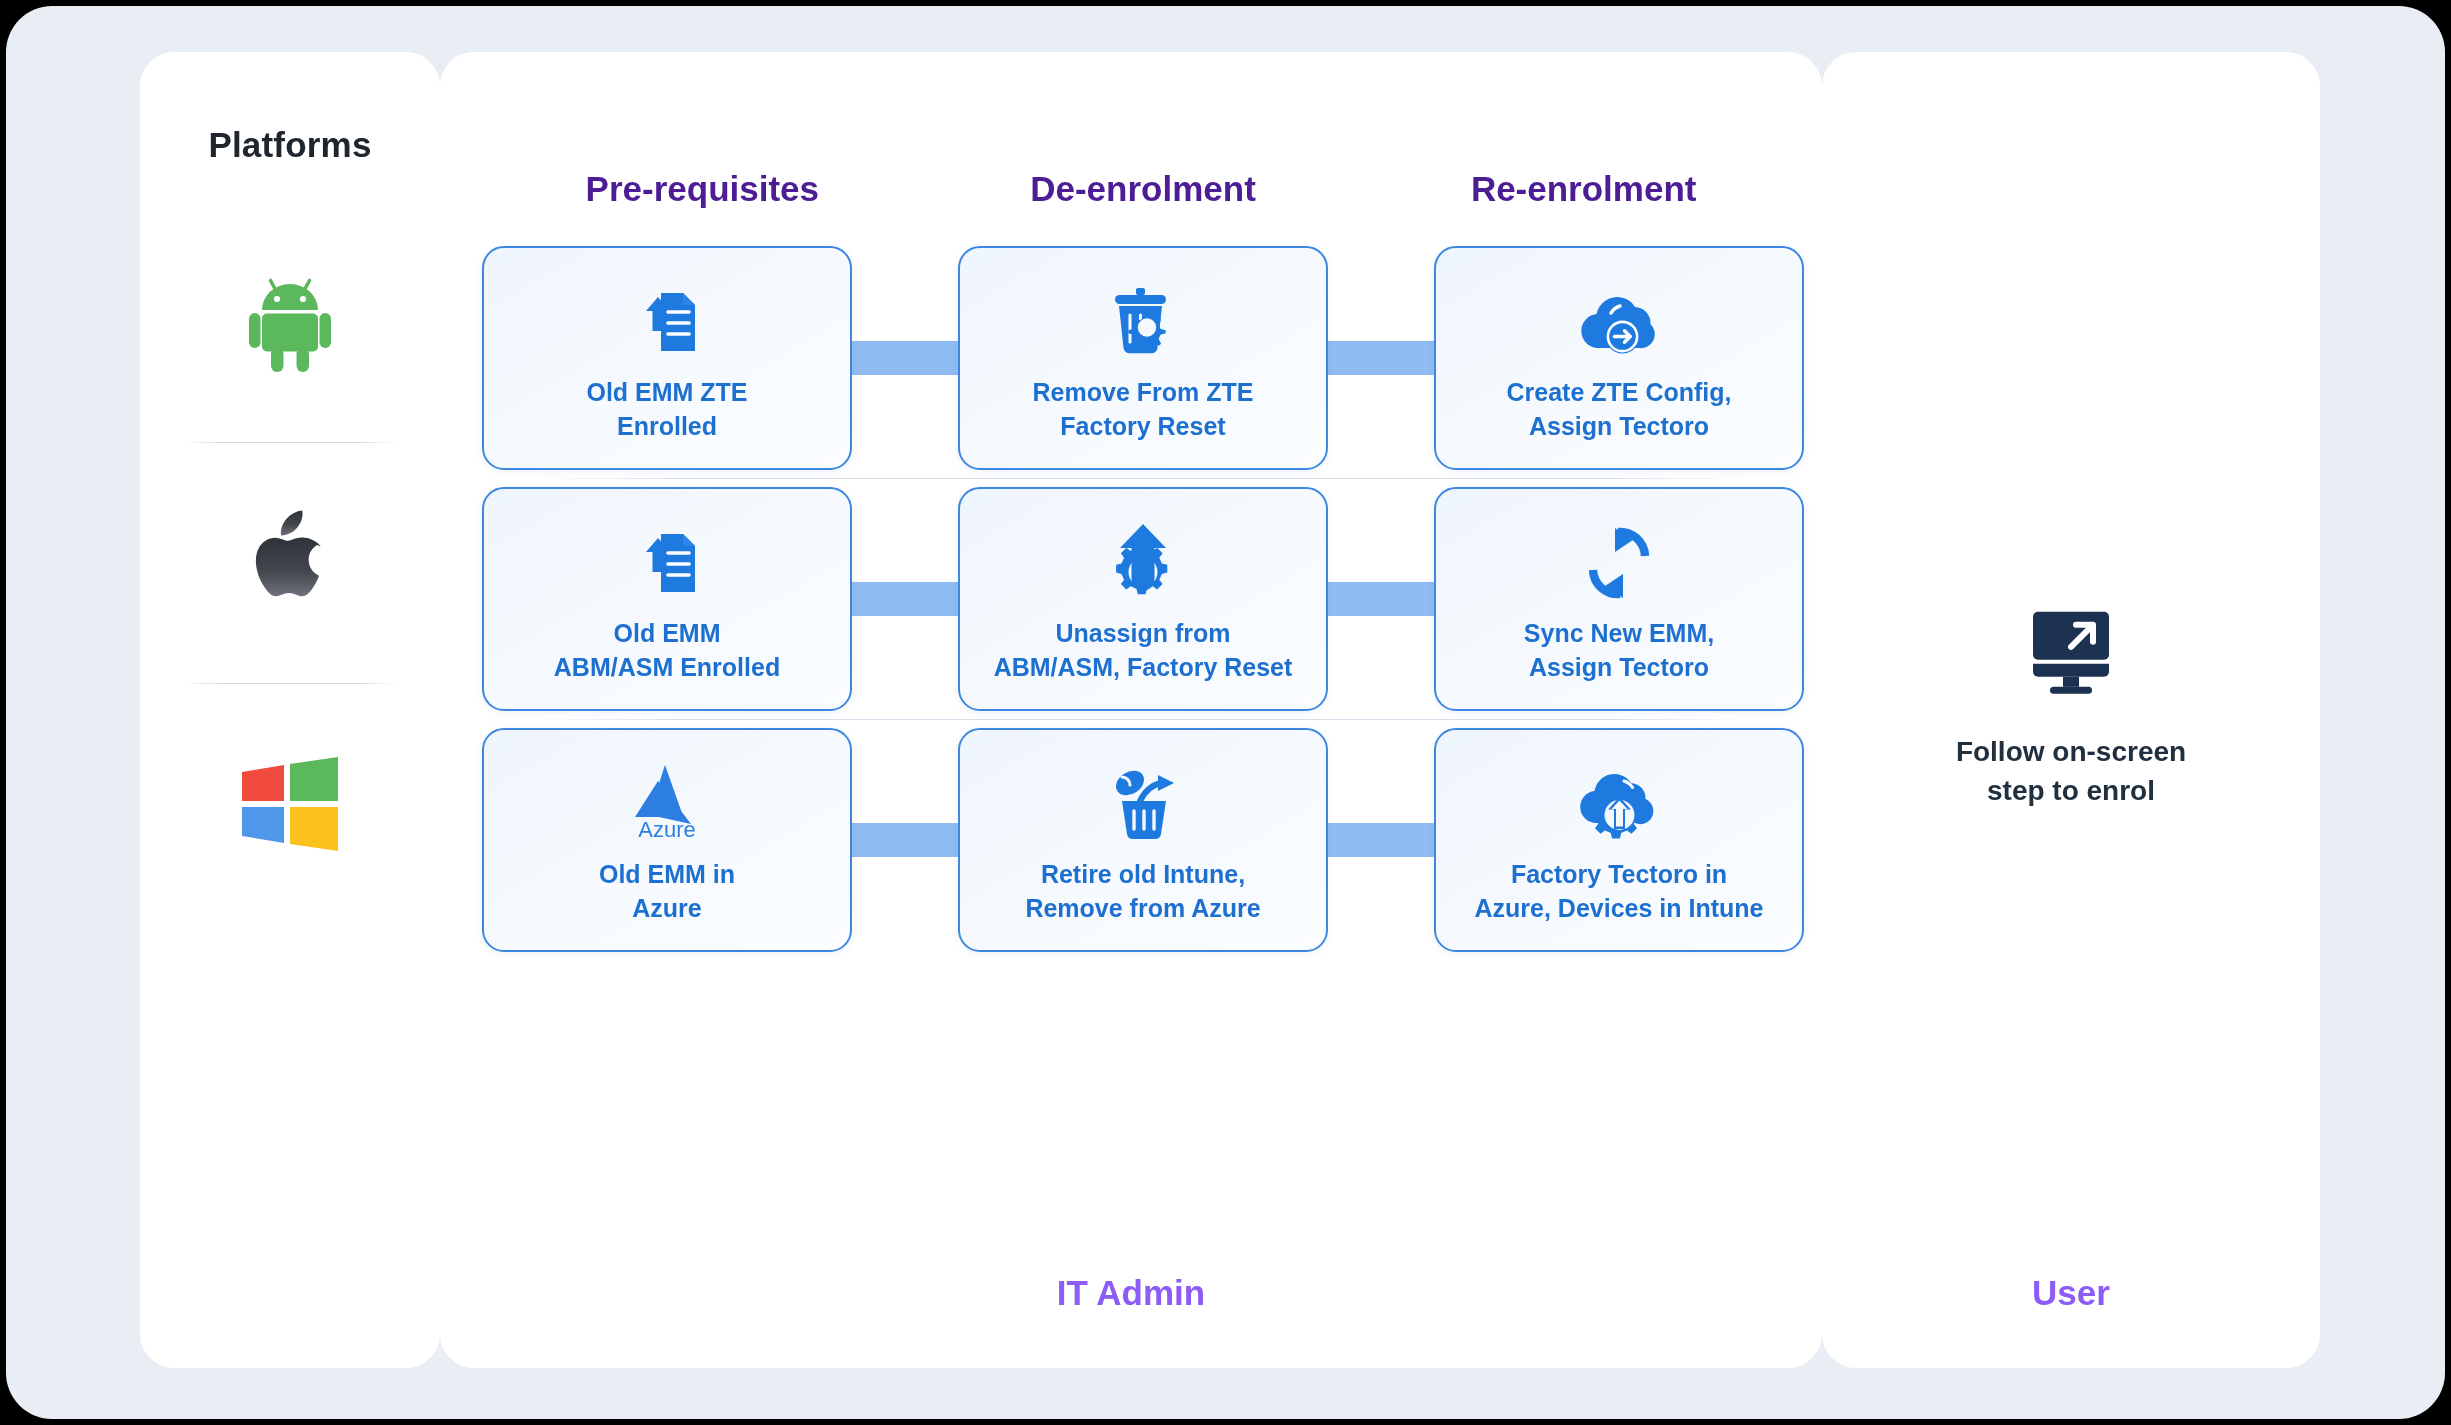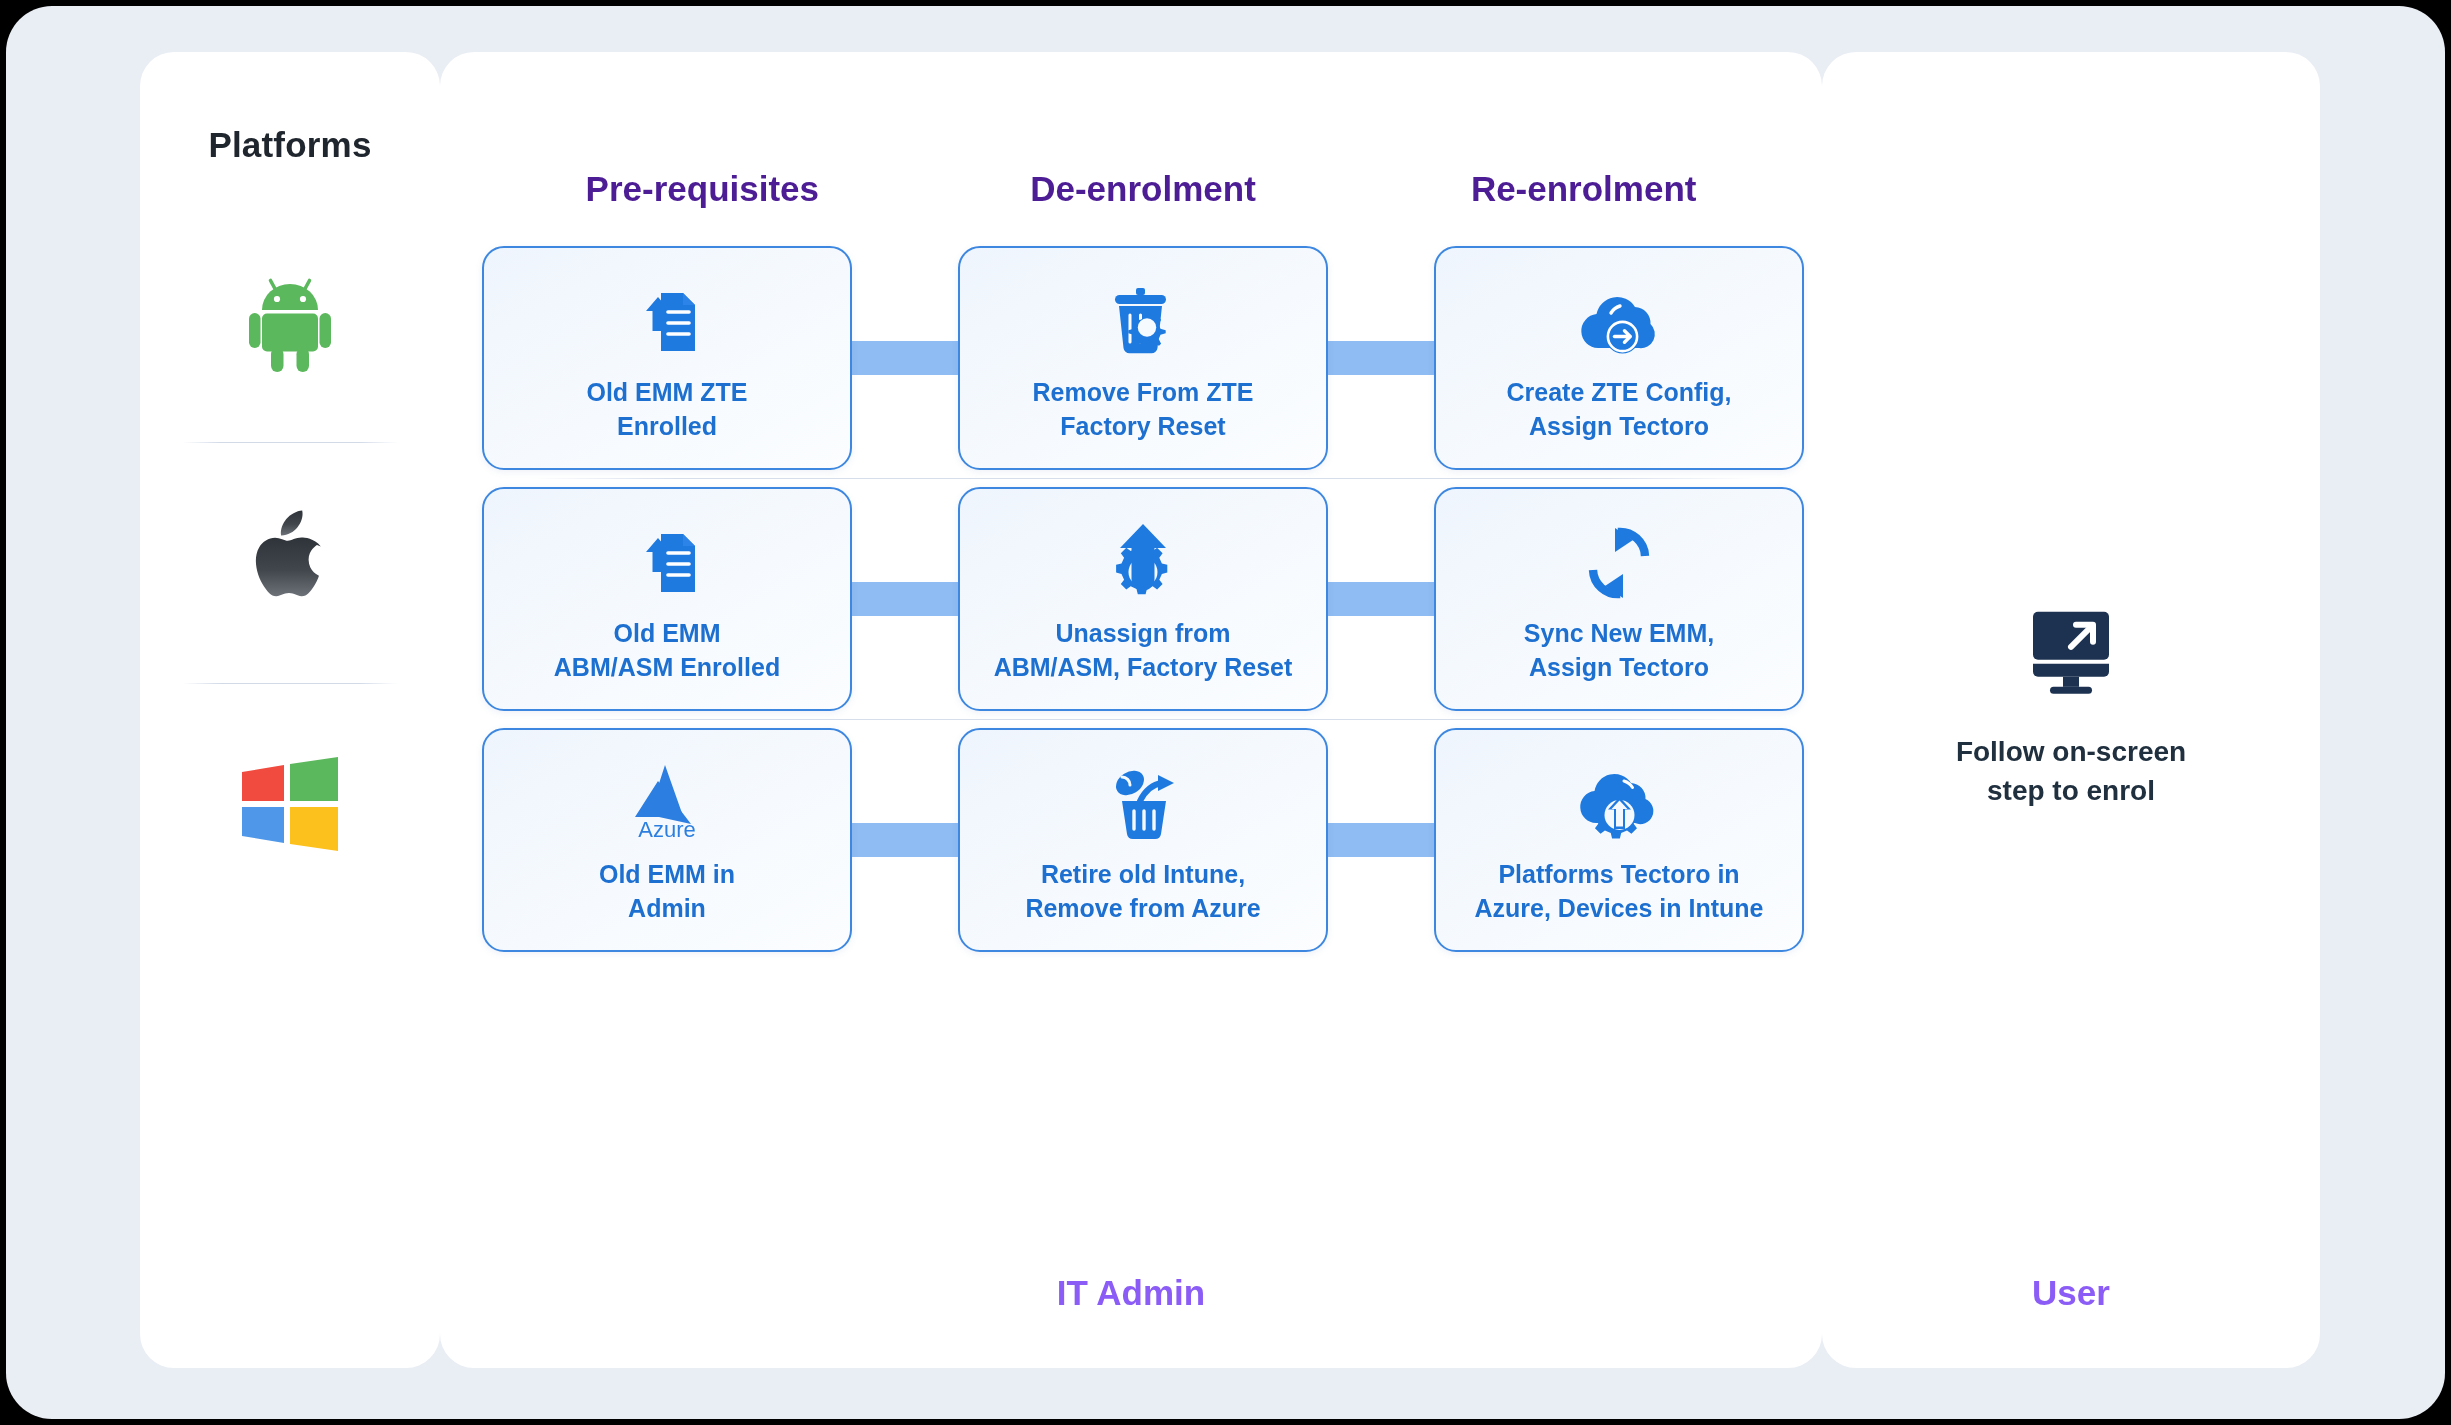--- a/index.html
+++ b/index.html
@@ -380,21 +380,21 @@
             <div class="card">
               <div class="card-icon">
                 <svg class="icon-svg" width="92" height="80" viewBox="0 0 92 80">
                   <path fill="#2C7FE0" d="M44 4 L62 55 L27 55 L45 41 L32 41 Z"></path>
                   <path fill="#2C7FE0" d="M38 18 L13 55 L35 55 L72 62 L58 24 Z" opacity="0"></path>
                   <path fill="#2C7FE0" d="M37 20 L14 56 L38 56 L70 63 Z"></path>
                   <text x="46" y="76" text-anchor="middle" font-family="Liberation Sans, sans-serif" font-size="22" fill="#2C7FE0">Azure</text>
                 </svg>
               </div>
               <div class="card-label">Old EMM in
-Admin</div>
+Azure</div>
             </div>
 
             <div class="connector"></div>
 
             <div class="card">
               <div class="card-icon">
                 <svg class="icon-svg" width="82" height="76" viewBox="0 0 82 76">
                   <g fill="#1F7AE0">
                     <path d="M20 36 h44 l-5 33 a6 6 0 0 1 -6 5 H31 a6 6 0 0 1 -6 -5 Z"></path>
                   </g>
@@ -423,21 +423,21 @@
                   <g fill="#1F7AE0">
                     <path d="M20 56 a16 16 0 0 1 -1.5 -31.9 A20 20 0 0 1 55 16 a15 15 0 0 1 14.5 16 A13 13 0 0 1 59 56 Z"></path>
                   </g>
                   <path d="M48 14 a15 15 0 0 1 8.5 6.5" stroke="#FFFFFF" stroke-width="3" fill="none" stroke-linecap="round"></path>
                   <path fill="#1F7AE0" d="M43 26 l4.2 0 6.2 2.8 4.7-3.5 5.9 5.9 -3.5 4.7 2.8 6.2 5.8 1.4 0 8.3 -5.8 1.4 -2.8 6.2 3.5 4.7 -5.9 5.9 -4.7-3.5 -6.2 2.8 -1.4 5.8 -8.3 0 -1.4-5.8 -6.2-2.8 -4.7 3.5 -5.9-5.9 3.5-4.7 -2.8-6.2 -5.8-1.4 0-8.3 5.8-1.4 2.8-6.2 -3.5-4.7 5.9-5.9 4.7 3.5 6.2-2.8 z" transform="translate(-2,-1) scale(0.94) translate(3,2)"></path>
                   <circle cx="43.5" cy="48" r="15" fill="#F4F9FE"></circle>
                   <path fill="#1F7AE0" d="M43.5 30 L55 42.5 H49 V62 H38 V42.5 H32 Z"></path>
                   <path fill="#F4F9FE" d="M43.5 33.5 L51.5 42 H47 V59.5 H40 V42 H35.5 Z"></path>
                 </svg>
               </div>
-              <div class="card-label">Platforms Tectoro in
+              <div class="card-label">Factory Tectoro in
 Azure, Devices in Intune</div>
             </div>
           </div>
 
         </div>
 
         <div class="panel-footer">IT Admin</div>
       </div>
 
       <div class="panel panel-user">

